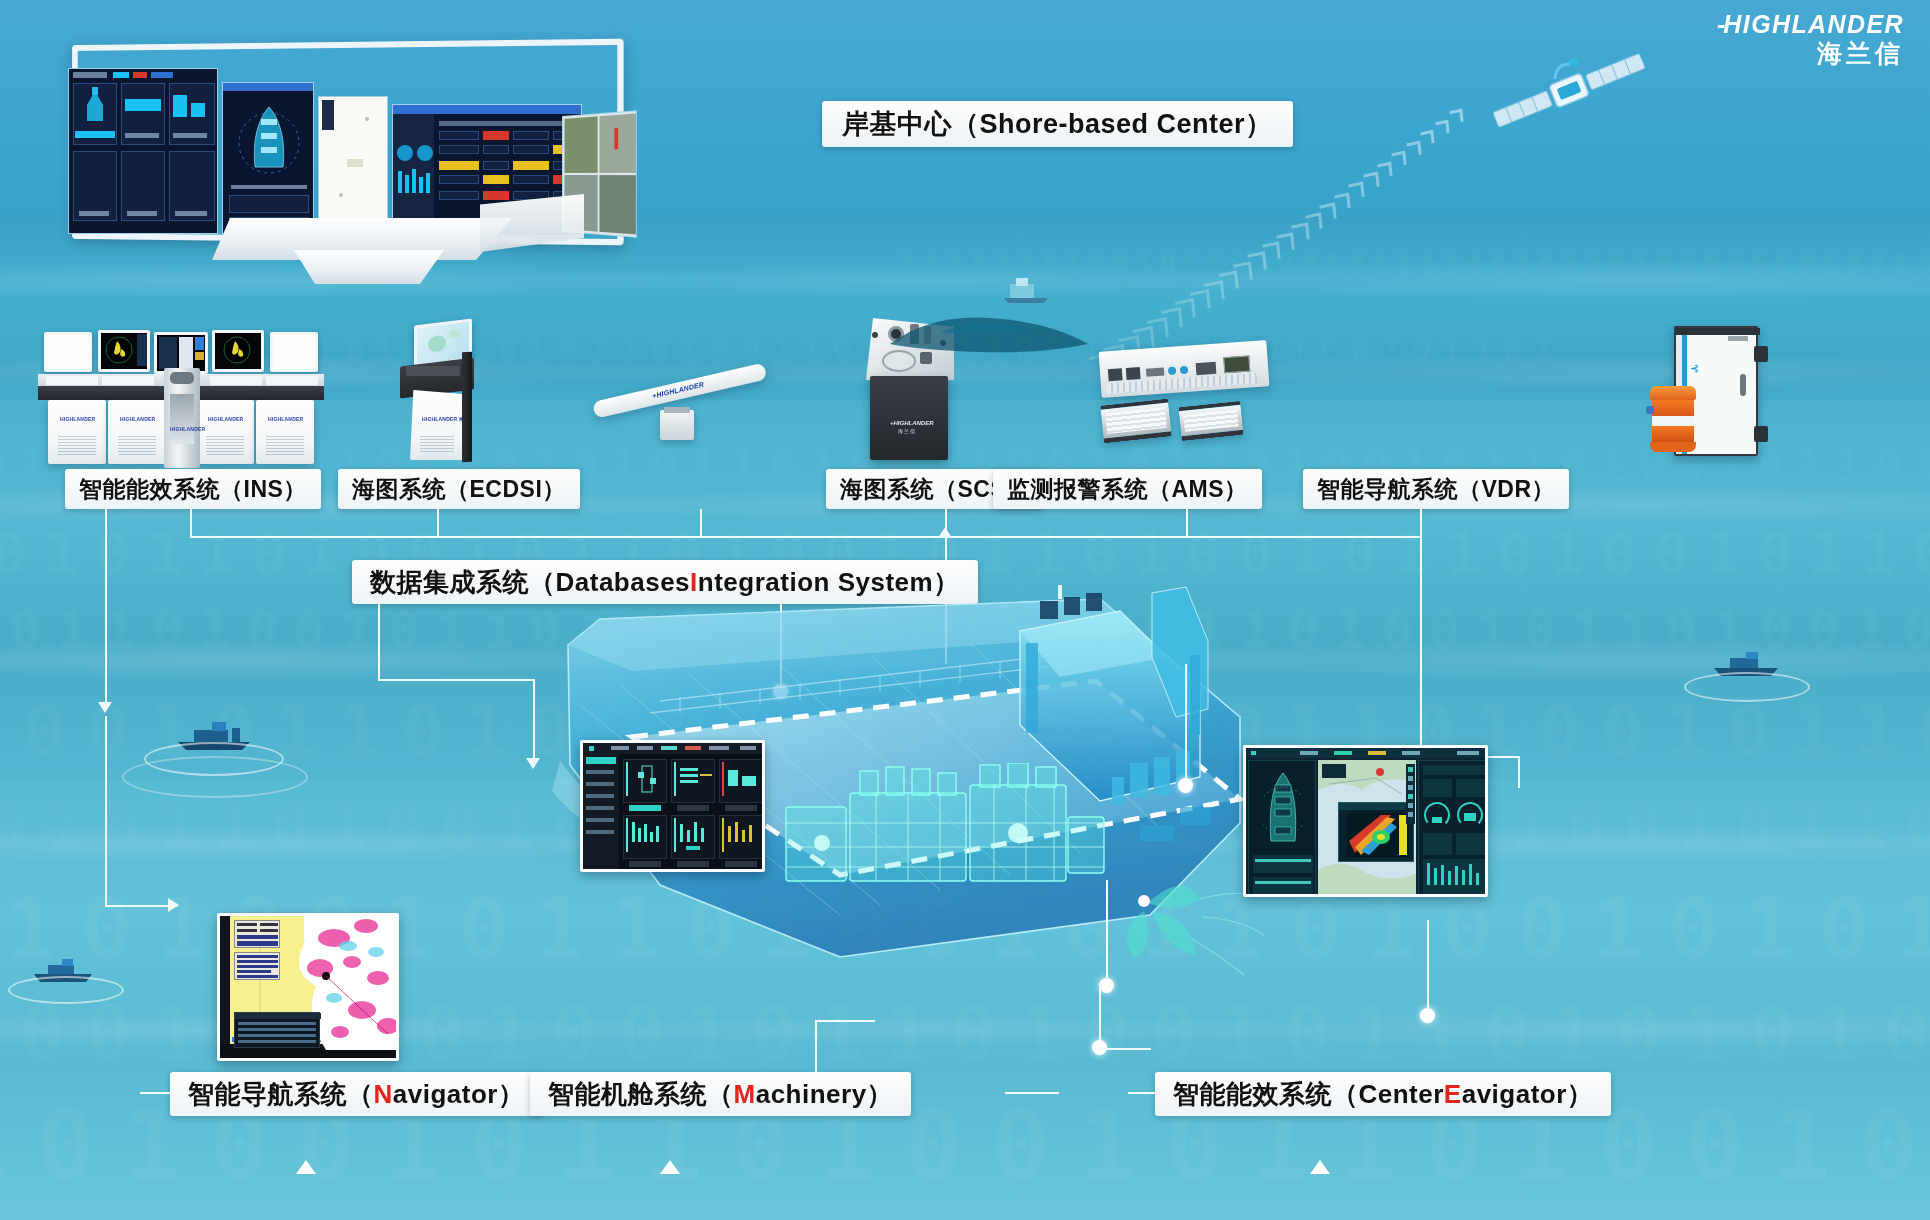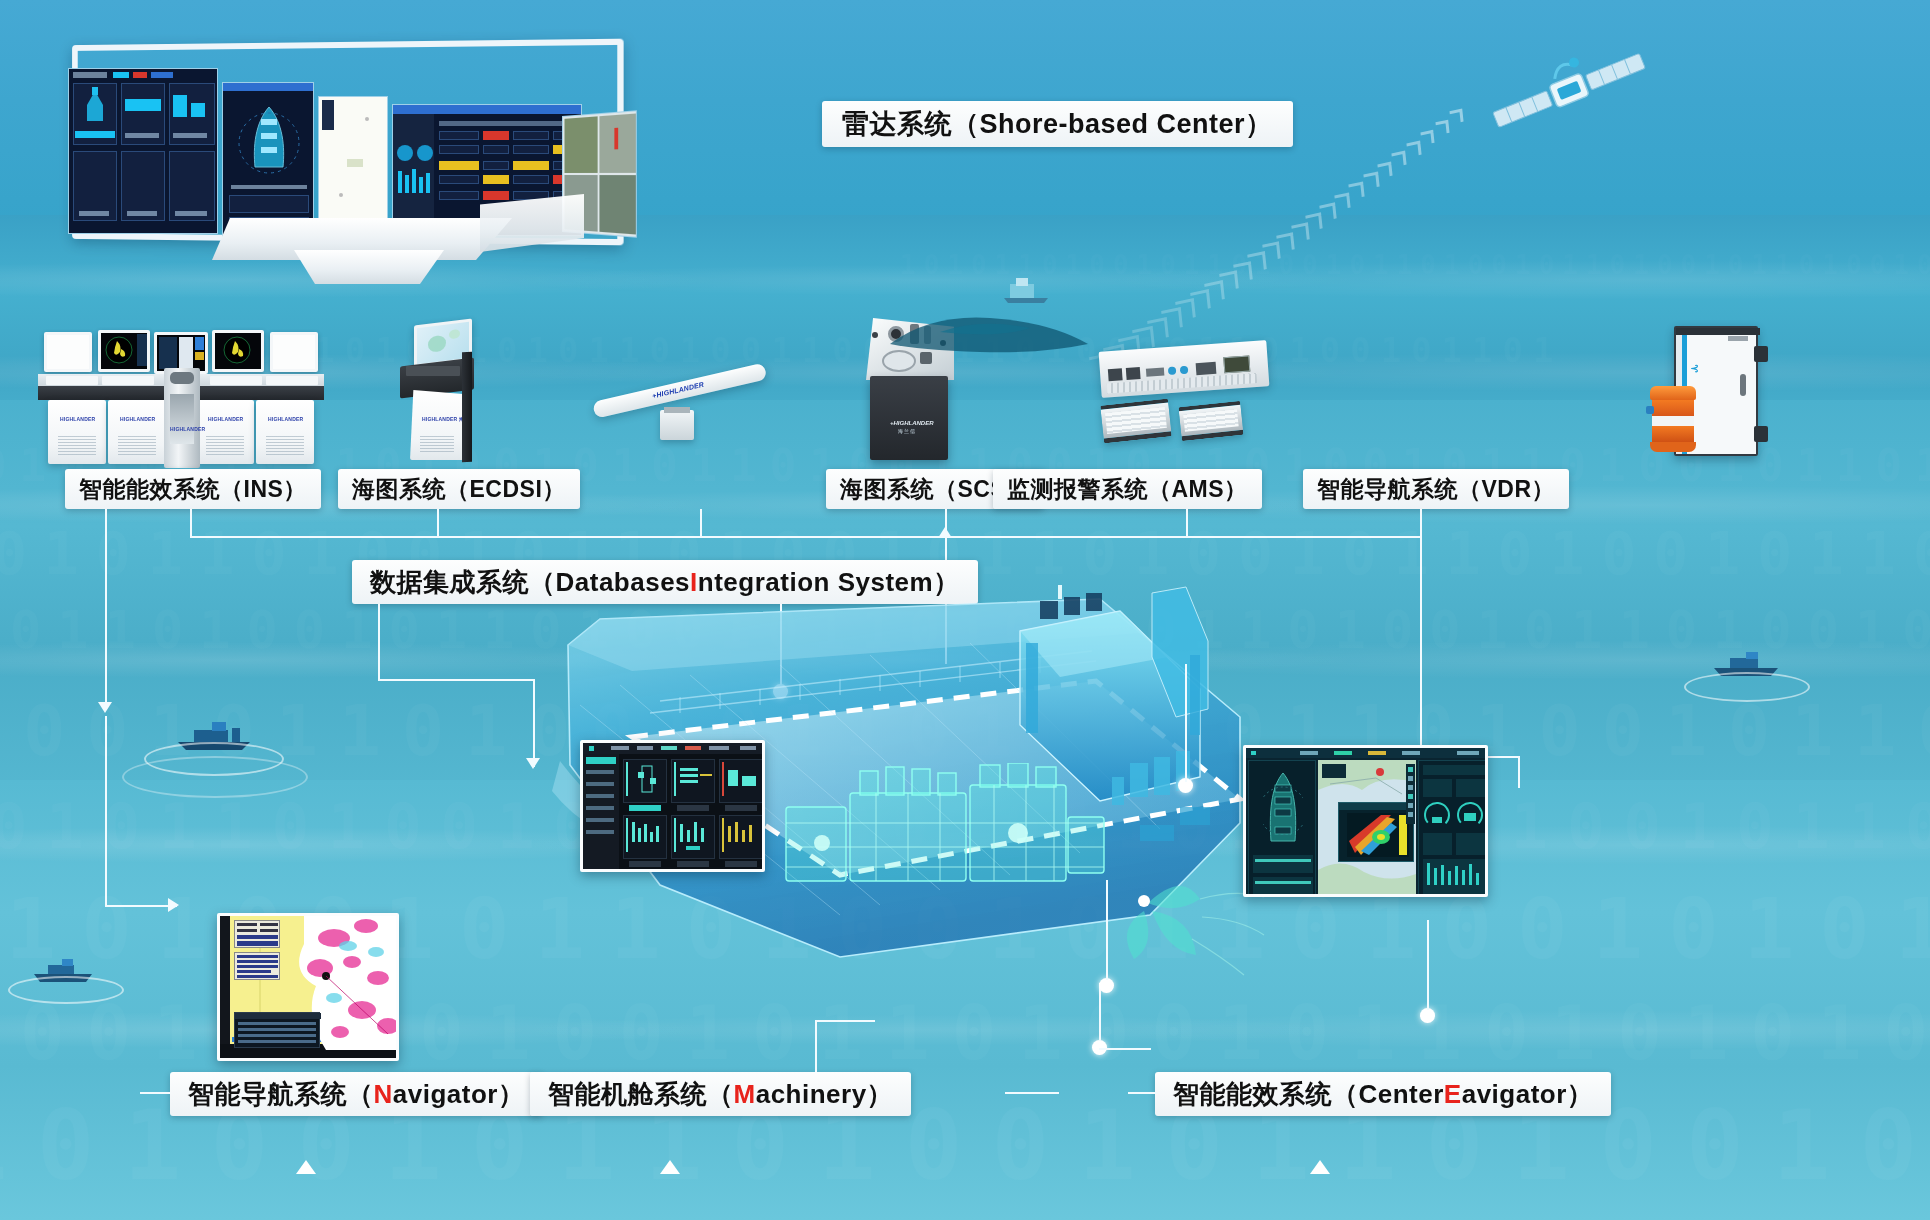--- a/index.html
+++ b/index.html
@@ -267,20 +267,26 @@
       <div class="chev" style="left: 269.2px; top: 93.3355px; transform: rotate(-12deg) skewX(-6deg); opacity: 0.7; width: 15.12px; height: 15.12px;"></div>
       <div class="chev" style="left: 283.6px; top: 83.0435px; transform: rotate(-12deg) skewX(-6deg); opacity: 0.72; width: 14.76px; height: 14.76px;"></div>
       <div class="chev" style="left: 298px; top: 72.6862px; transform: rotate(-12deg) skewX(-6deg); opacity: 0.74; width: 14.4px; height: 14.4px;"></div>
       <div class="chev" style="left: 312.4px; top: 62.2724px; transform: rotate(-12deg) skewX(-6deg); opacity: 0.76; width: 14.04px; height: 14.04px;"></div>
       <div class="chev" style="left: 326.8px; top: 51.8114px; transform: rotate(-12deg) skewX(-6deg); opacity: 0.78; width: 13.68px; height: 13.68px;"></div>
       <div class="chev" style="left: 341.2px; top: 41.3134px; transform: rotate(-12deg) skewX(-6deg); opacity: 0.81; width: 13.32px; height: 13.32px;"></div>
       <div class="chev" style="left: 355.6px; top: 30.789px; transform: rotate(-12deg) skewX(-6deg); opacity: 0.83; width: 12.96px; height: 12.96px;"></div>
       <div class="chev" style="left: 370px; top: 20.2495px; transform: rotate(-12deg) skewX(-6deg); opacity: 0.85; width: 12.6px; height: 12.6px;"></div>
     </div>
 
+  <div class="logo">
+    <div class="en">
+      <span class="dash">-</span><span>HIGHLANDER</span>
+    </div>
+    <div class="cn">海兰信</div>
+  </div>
 
   <div class="videowall">
     <div class="vw-frame" style="left:0;top:0;width:554px;height:200px;border-radius:4px;
         transform:perspective(900px) rotateY(-6deg);"></div>
 
     <div class="vw-panel" style="left:6px;top:26px;width:150px;height:166px;">
       <div class="mini-txt" style="left:4px;top:3px;width:34px;height:6px;"></div>
       <div class="mini-bar" style="left:44px;top:3px;width:16px;height:6px;"></div>
       <div class="mini-red" style="left:64px;top:3px;width:14px;height:6px;"></div>
       <div class="mini-bar2" style="left:82px;top:3px;width:22px;height:6px;"></div>
@@ -371,21 +377,21 @@
     </div>
 
     <div class="desk" style="left:150px;top:176px;width:300px;height:42px;
         clip-path:polygon(6% 0,100% 0,88% 100%,0 100%);"></div>
     <div class="desk" style="left:232px;top:208px;width:150px;height:34px;
         clip-path:polygon(0 0,100% 0,84% 100%,14% 100%);"></div>
     <div class="desk" style="left:418px;top:152px;width:104px;height:58px;
         clip-path:polygon(0 18%,100% 0,100% 76%,0 100%);opacity:.95;"></div>
   </div>
 
-  <div class="chip center" style="left:822px;top:101px;">雷达系统（Shore-based Center）</div>
+  <div class="chip center" style="left:822px;top:101px;">岸基中心（Shore-based Center）</div>
 
   <div class="eq" style="left:38px;top:330px;width:286px;height:135px;">
     <div class="mon" style="left:6px;top:2px;width:48px;height:40px;">
       <div class="scr"></div>
       </div>
     <div class="mon" style="left:60px;top:0px;width:52px;height:42px;">
       <div class="scr dark"></div>
       <svg style="position:absolute;left:6px;top:5px;width:30px;height:30px;" viewBox="0 0 30 30">
         <circle cx="15" cy="15" r="13" fill="#000" stroke="#2a5" stroke-width=".6"></circle>
         <path d="M13 6 q5 5 3 11 q-4 5 -6 1 q1 -7 3 -12 Z" fill="#e3d832"></path>

